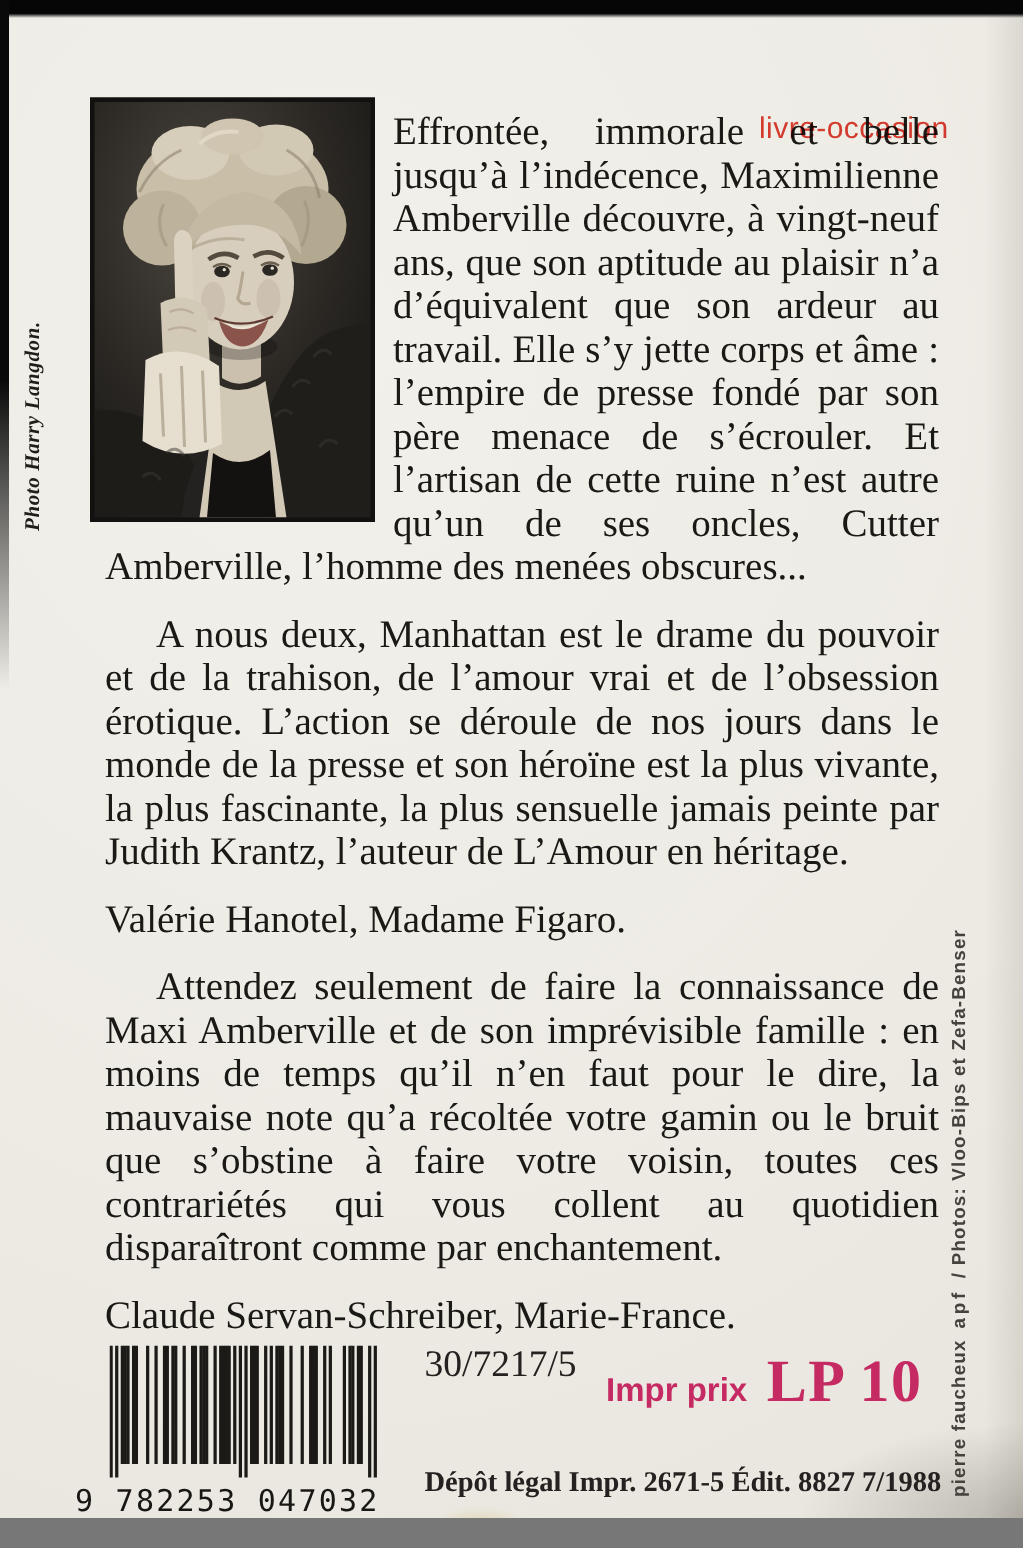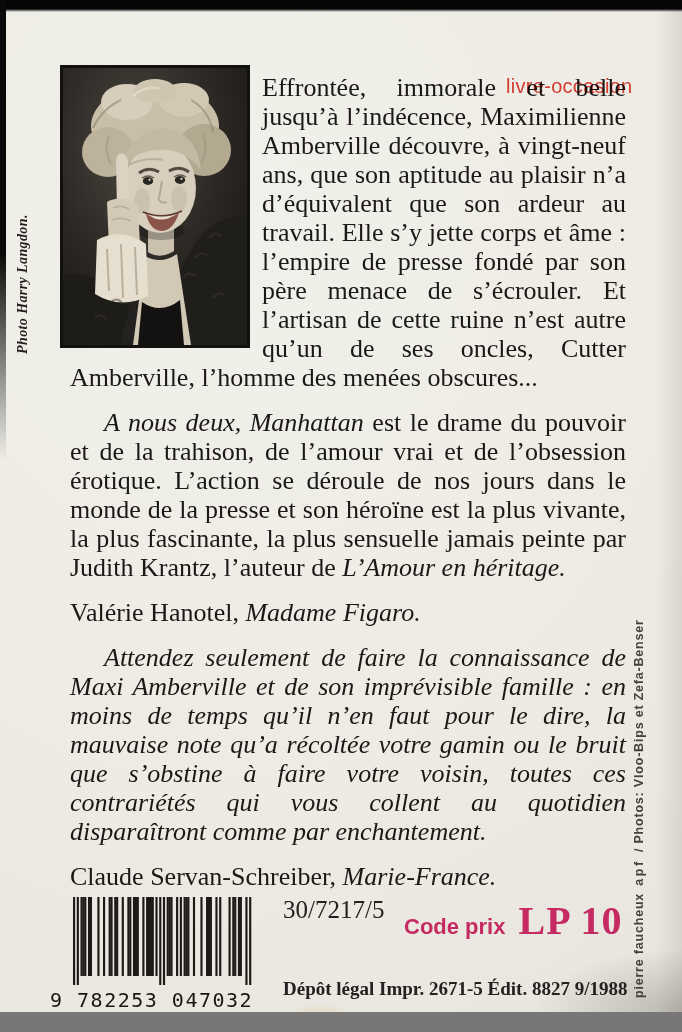--- a/index.html
+++ b/index.html
@@ -13,21 +13,21 @@
   .edge-top{position:absolute;top:0;left:0;right:0;height:12px;background:linear-gradient(to bottom,#060606 0 75%,rgba(6,6,6,0) 100%);z-index:6}
   .edge-left{position:absolute;top:0;left:0;width:6px;height:460px;background:linear-gradient(to bottom,#090909 0 55%,rgba(9,9,9,0) 100%);z-index:6}
   .edge-right-shade{position:absolute;top:0;right:0;width:26px;height:100%;background:linear-gradient(to right,rgba(120,114,104,0),rgba(120,114,104,.16));z-index:1}
   .corner-shade{position:absolute;right:0;bottom:0;width:150px;height:64px;background:radial-gradient(ellipse at 100% 100%,rgba(70,64,58,.28),rgba(70,64,58,0) 70%);z-index:1}
   .stain{position:absolute;left:288px;top:1004px;width:64px;height:28px;background:radial-gradient(ellipse,rgba(198,168,70,.30),rgba(198,168,70,0) 70%);z-index:1}
 
   
   .body-text{position:relative;padding:57px 40px 0 54px;font-size:26px;line-height:29px;text-align:justify;z-index:2}
   .body-text p{margin:16px}
   .indent{text-indent:34px}
-  .it{font-style:italic}
+  .it{}
   .q1{margin-top:21px;line-height:31px}
   .attr{text-align:left;padding-right:34px;margin-top:3px;text-indent:0}
   .q2{margin-top:11px;line-height:29px}
 
   
   .photo-float{float:left;width:196px;height:286px;margin:8px 12px 4px 0;position:relative}
   .photo-frame{position:absolute;left:6px;top:0;width:184px;height:277px;border:3px solid #121110;background:#1d1b19}
   .photo-frame svg{display:block}
   .photo-caption{
     position:absolute;left:-17px;bottom:-3px;transform-origin:0 100%;transform:rotate(-90deg);
@@ -218,25 +218,25 @@
         <rect x="166.76" y="0" width="2.15" height="79" fill="#1c1a17"></rect>
         <rect x="172.38" y="0" width="2.15" height="88" fill="#1c1a17"></rect>
         <rect x="176.13" y="0" width="2.15" height="88" fill="#1c1a17"></rect>
       </svg>
     <div class="barcode-digits">9 782253 047032</div>
   </div>
 
   <div class="print-code">30/7217/5</div>
 
   <div class="price">
-    <span class="price-label">Code prix</span>
+    <span class="price-label">Impr prix</span>
     <span class="price-value">LP 10</span>
   </div>
 
-  <div class="legal">Dépôt légal Impr. 2671-5 Édit. 8827 9/1988</div>
+  <div class="legal">Dépôt légal Impr. 2671-5 Édit. 8827 7/1988</div>
 
   <div class="spine-credit">
     <span>pierre faucheux</span>
     <span class="studio">apf</span>
     <span>/ Photos: Vloo-Bips et Zefa-Benser</span>
   </div>
 
 </div>
 
 </body></html>

